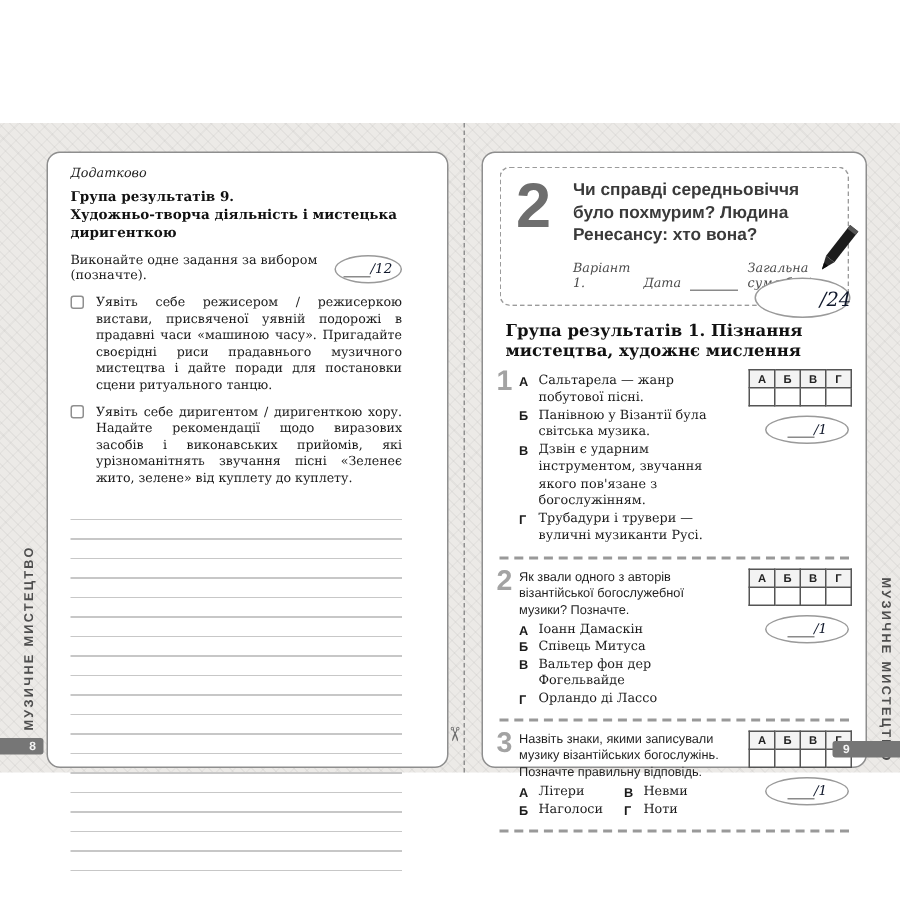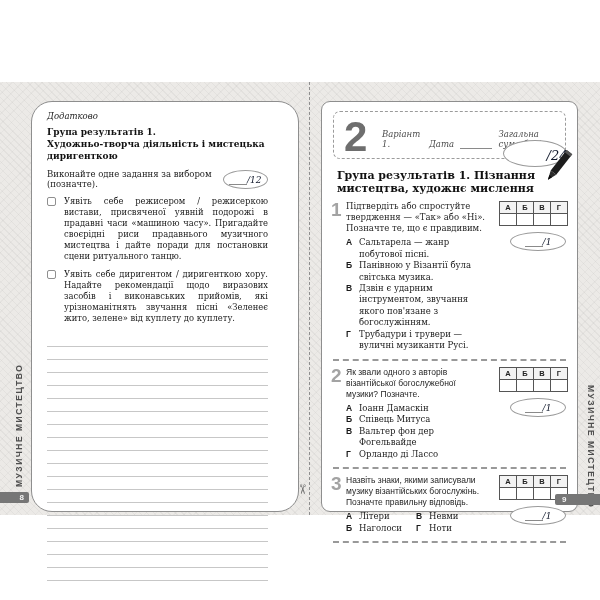--- a/index.html
+++ b/index.html
@@ -14,21 +14,21 @@
       repeating-linear-gradient(45deg, rgba(120,120,120,.08) 0 1px, transparent 1px 5px),
       repeating-linear-gradient(-45deg, rgba(120,120,120,.06) 0 1px, transparent 1px 7px);
   }
   .spine { position:absolute; left:309px; top:82px; height:433px; width:0;
            border-left:1px dashed #8f8f8f; }
   .scissors { position:absolute; left:297px; top:482px; font-size:13px; color:#6d6d6d;
               transform:rotate(90deg); font-family:"DejaVu Sans", sans-serif; }
 
   
   .sheet { position:absolute; background:#fff; border:1.5px solid #8e8e8e; border-radius:9px; }
-  .sheet-left  { left:31px;  top:101px; width:268px; height:411px; padding:9px 30px 10px 15px;border-radius:21px; }
+  .sheet-left  { left:31px;  top:101px; width:268px; height:411px; padding:9px 30px 10px 15px; }
   .sheet-right { left:321px; top:101px; width:257px; height:411px; padding:7px 9px 8px 9px; }
 
   
   .vlabel { position:absolute; font-family:"Liberation Sans", sans-serif; font-weight:bold;
             font-size:8.5px; letter-spacing:1.5px; color:#4e4e4e; white-space:nowrap; }
   .vlabel-left  { left:14px; top:487px; transform:rotate(-90deg); transform-origin:0 0; }
   .vlabel-right { left:596px; top:385px; transform:rotate(90deg); transform-origin:0 0; }
 
   
   .pagetab { position:absolute; height:11px; background:#767676; color:#f4f4f4;
@@ -95,21 +95,21 @@
 <body>
 
 <div class="stage">
   <div class="spread-bg"></div>
   <div class="spine"></div>
   <div class="scissors">✂</div>
 
   <div class="sheet sheet-left">
     <div class="extra">Додатково</div>
     <div class="group-title">
-      <div>Група результатів 1.</div>
+      <div>Група результатів 9.</div>
       <div>Художньо-творча діяльність і мистецька диригенткою</div>
     </div>
     <div class="instr-row">
       <span class="instr">Виконайте одне задання за вибором (позначте).</span>
       <span class="oval oval-small">
         <span class="blank"></span>
           <span class="score">/12</span>
       </span>
     </div>
     <div class="task">
@@ -120,20 +120,21 @@
       <span class="checkbox"></span>
       <span>Уявіть себе диригентом / диригенткою хору. Надайте рекомендації щодо виразових засобів і виконавських прийомів, які урізноманітнять звучання пісні «Зеленеє жито, зелене» від куплету до куплету.</span>
     </div>
     <div class="write-lines"></div>
   </div>
 
   <div class="sheet sheet-right">
 
     <div class="testhead">
       <div class="testnum">2</div>
+      <div class="testtitle">Чи справді середньовіччя було похмурим? Людина Ренесансу: хто вона?</div>
       <div class="meta-row">
         <span>Варіант 1.</span>
         <span style="width:14px"></span>
         <span>Дата</span>
         <span class="blank" style="width:52px; margin:0 6px"></span>
         <span>Загальна сума балів</span>
       </div>
       <span class="oval hdr-oval">
         <span class="blank"></span>
           <span class="score">/24</span>
@@ -146,21 +147,20 @@
           <rect x="14" y="2" width="7" height="3" fill="#555"></rect>
         </g>
       </svg>
     </div>
 
     <div class="grp-head">Група результатів 1. Пізнання мистецтва, художнє мислення</div>
 
     <div class="qblock">
       <div class="qnum">1</div>
       <div class="qmain">
-        <div class="stem serif">Підтвердіть або спростуйте твердження — «Так» або «Ні». Позначте те, що є правдивим.</div>
         <div class="opts">
           <div class="opt"><b>А</b><span>Сальтарела — жанр побутової пісні.</span></div>
           <div class="opt"><b>Б</b><span>Панівною у Візантії була світська музика.</span></div>
           <div class="opt"><b>В</b><span>Дзвін є ударним інструментом, звучання якого пов'язане з богослужінням.</span></div>
           <div class="opt"><b>Г</b><span>Трубадури і трувери — вуличні музиканти Русі.</span></div>
         </div>
       </div>
       <div class="qside">
         <table class="agrid">
           <tbody>

